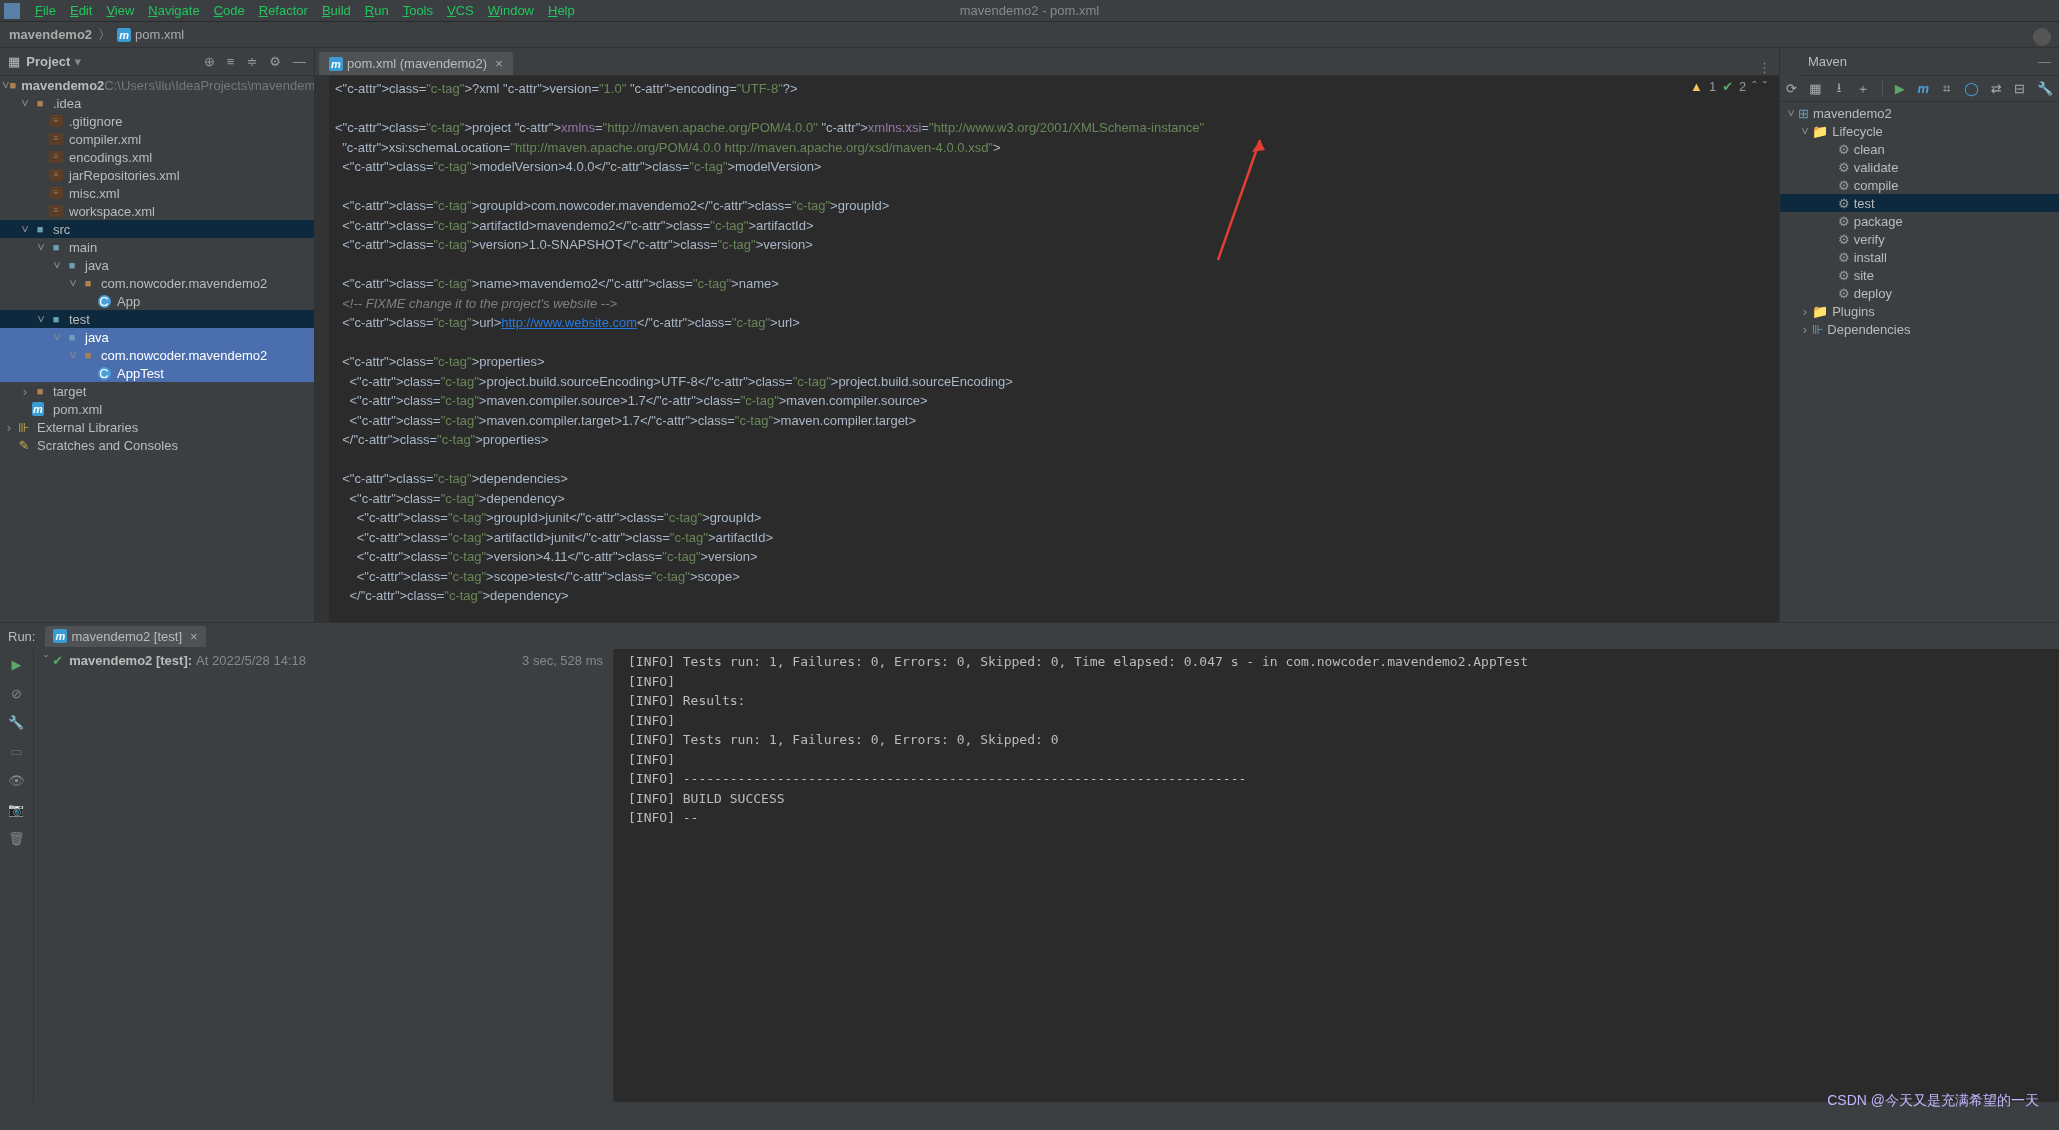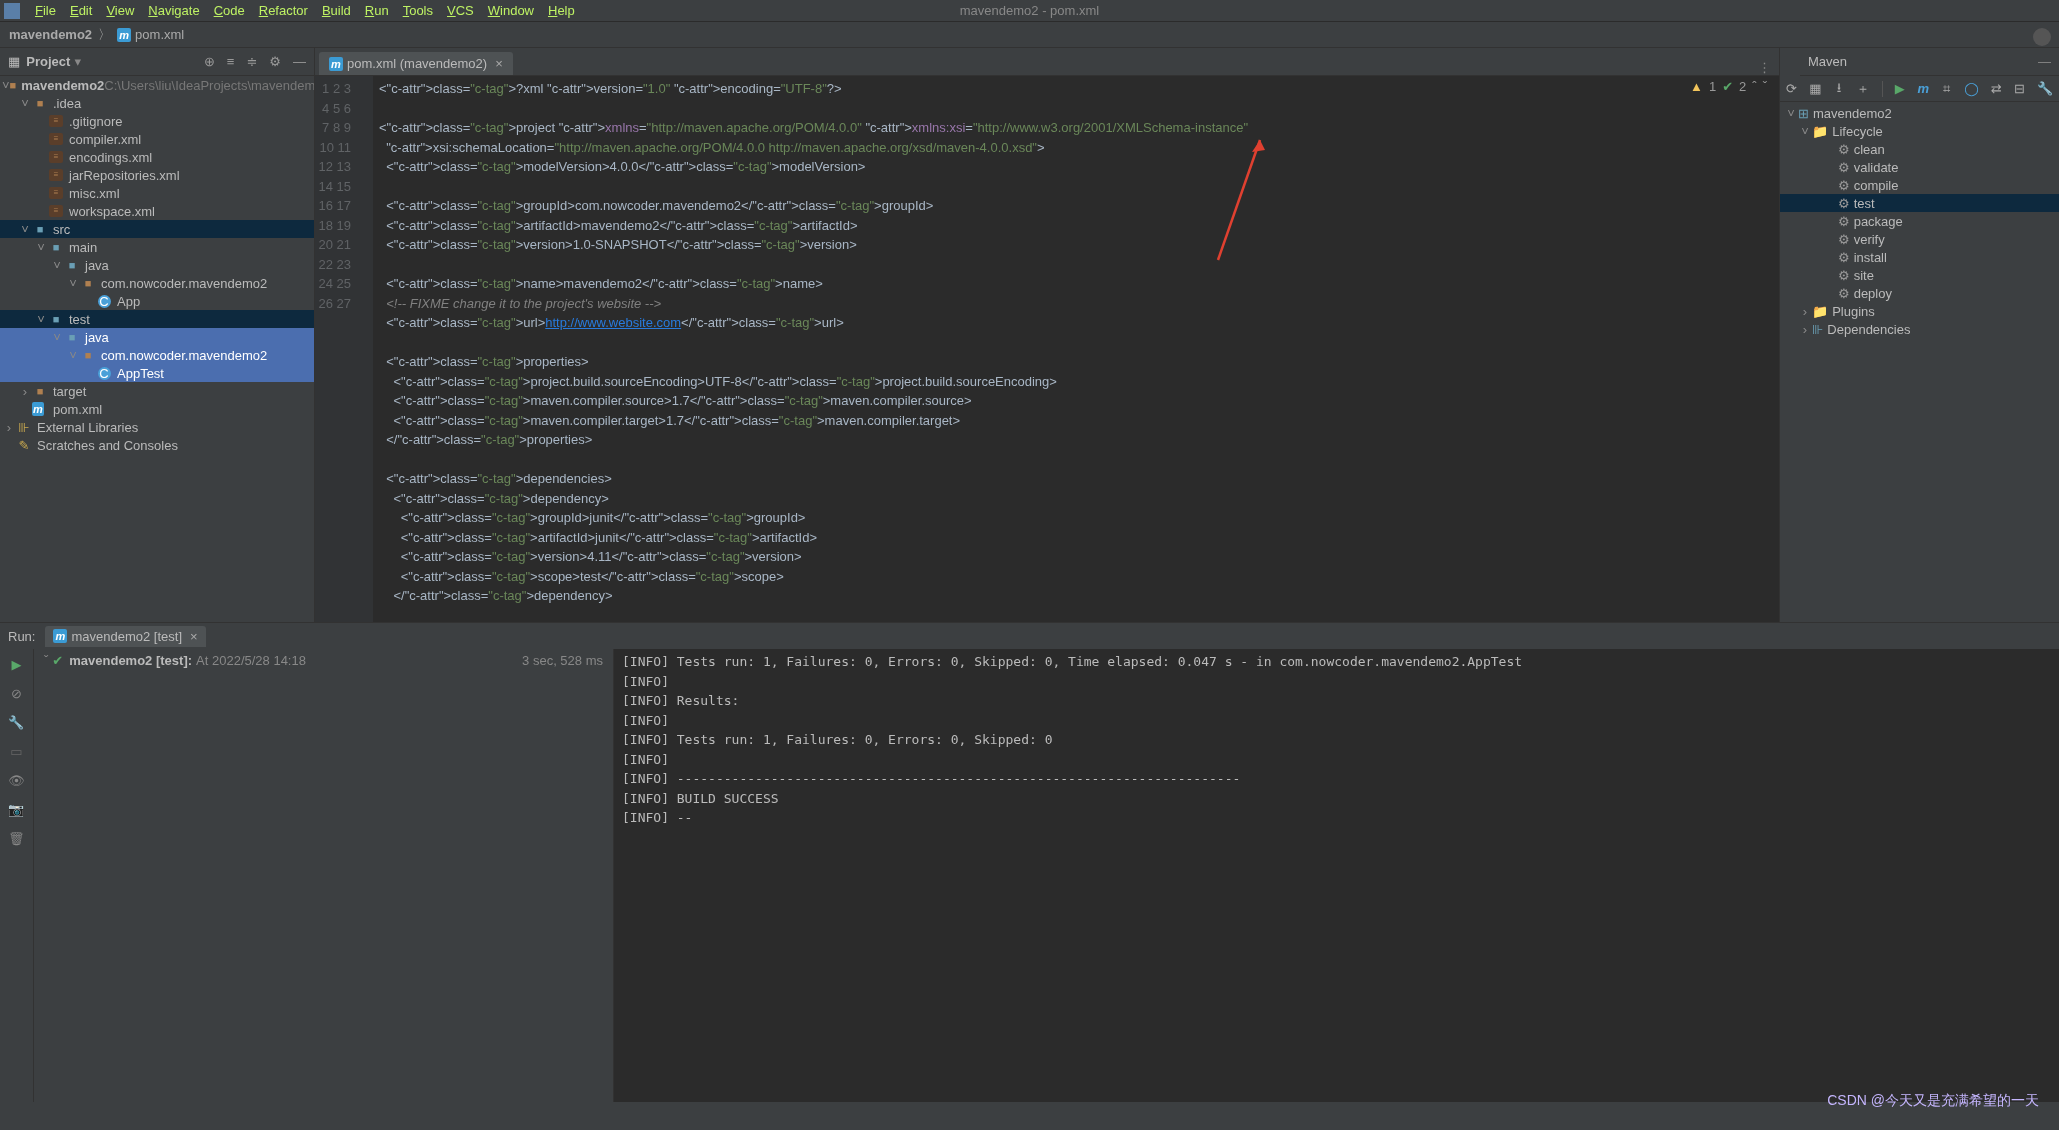--- a/index.html
+++ b/index.html
@@ -1,19 +1,19 @@
 <!DOCTYPE html>
 <html><head>
 <meta charset="utf-8">
 <style>
 * { margin:0; padding:0; box-sizing:border-box; font-family:"Segoe UI",Arial,sans-serif; font-size:13px; }
 body { background:#3c3f41; color:#bbb; width:2059px; height:1130px; overflow:hidden; position:relative; }
 .menubar { background:#3c3f41; height:22px; display:flex; align-items:center; padding:0 4px; border-bottom:1px solid #2b2b2b; }
 .menubar .logo { width:16px; height:16px; background:#5a7fa8; margin-right:8px; }
-.menuitem { padding:0 7px; color:#bef264; cursor:pointer;text-align:center; }
+.menuitem { padding:0 7px; color:#22c55e; cursor:pointer;text-align:center; }
 .menuitem u { text-decoration:underline; }
 .wintitle { position:absolute; left:50%; transform:translateX(-50%); color:#888; }
 .crumbbar { height:26px; background:#3c3f41; display:flex; align-items:center; padding:0 6px; border-bottom:1px solid #323232; }
 .crumb { color:#aaa; padding:0 3px; }
 .m-icon{ display:inline-block; width:14px; height:14px; background:#3b9bd4; color:#fff; text-align:center; line-height:14px; font-weight:bold; font-size:11px; font-style:italic; border-radius:2px; margin-right:4px; vertical-align:middle;}
 .main { display:flex; height:574px; }
 .project { width:315px; background:#3c3f41; border-right:1px solid #323232; display:flex; flex-direction:column; }
 .panel-head { height:28px; display:flex; align-items:center; padding:0 8px; border-bottom:1px solid #323232; }
 .panel-head .title { font-weight:bold; color:#bbb; }
 .panel-head .icons { margin-left:auto; display:flex; gap:12px; color:#999; }
@@ -44,21 +44,21 @@
 .maven-tree{padding-top:2px;}
 .mrow{display:flex;align-items:center;height:18px;color:#bbb;padding-left:4px;}
 .mrow.sel{background:#0d293e;}
 .gear{color:#999;}
 .run-panel{ border-top:1px solid #323232; background:#3c3f41; height:480px; display:flex; flex-direction:column;}
 .run-tabs{height:26px;display:flex;align-items:center;padding:0 8px;}
 .run-tab{display:flex;align-items:center;background:#4e5254;padding:3px 8px;border-radius:3px 3px 0 0;}
 .run-body{display:flex;flex:1;}
 .run-left{width:34px;background:#3c3f41;display:flex;flex-direction:column;align-items:center;gap:14px;padding-top:8px;border-right:1px solid #323232;}
 .run-tree{width:580px;border-right:1px solid #323232;padding:4px 10px;color:#bbb;}
-.run-out{flex:1;background:#2b2b2b;font-family:"Consolas",monospace;color:#bbb;padding:3px 8px;line-height:19.5px;white-space:pre;overflow:hidden;}
+.run-out{flex:1;background:#2b2b2b;font-family:"Consolas",monospace;color:#bbb;padding:3px 14px;line-height:19.5px;white-space:pre;overflow:hidden;}
 .label{color:#888;} .time{color:#888;margin-left:auto;}
 .arrow{position:absolute;pointer-events:none;}
 .watermark{position:absolute;right:20px;bottom:20px;color:#c4b5fd;font-size:14px;margin-top:7px;}
 .avatar{position:absolute;top:28px;right:8px;width:18px;height:18px;border-radius:50%;background:#555;}
 </style>
 </head>
 <body>
 
 <div class="menubar">
   <div class="logo"></div>
@@ -236,48 +236,20 @@
   <div class="editor">
     <div class="tabs">
       <div class="tab active">
         <span class="m-icon">m</span>
         <span>pom.xml (mavendemo2)</span>
         <span class="close">×</span>
       </div>
       <div style="margin-left:auto;padding-right:8px;color:#888">⋮</div>
     </div>
     <div class="code-area" style="position:relative">
-      <div class="gutter" id="gutter">1
-2
-3
-4
-5
-6
-7
-8
-9
-10
-11
-12
-13
-14
-15
-16
-17
-18
-19
-20
-21
-22
-23
-24
-25
-26
-27
-</div>
       <div class="fold-gutter"></div>
       <div class="code" id="code">&lt;<span <span="" class="&lt;span">"c-attr"</span>&gt;class=<span class="c-str">"c-tag"</span>&gt;?xml <span class="&lt;span">"c-attr"</span>&gt;version=<span class="c-str">"1.0"</span> <span class="&lt;span">"c-attr"</span>&gt;encoding=<span class="c-str">"UTF-8"</span>?&gt;
 
 &lt;<span <span="" class="&lt;span">"c-attr"</span>&gt;class=<span class="c-str">"c-tag"</span>&gt;project <span class="&lt;span">"c-attr"</span>&gt;<span class="c-ns">xmlns</span>=<span class="c-str">"http://maven.apache.org/POM/4.0.0"</span> <span class="&lt;span">"c-attr"</span>&gt;<span class="c-ns">xmlns:xsi</span>=<span class="c-str">"http://www.w3.org/2001/XMLSchema-instance"</span>
   <span class="&lt;span">"c-attr"</span>&gt;xsi:schemaLocation=<span class="c-str">"http://maven.apache.org/POM/4.0.0 http://maven.apache.org/xsd/maven-4.0.0.xsd"</span>&gt;
   &lt;<span <span="" class="&lt;span">"c-attr"</span>&gt;class=<span class="c-str">"c-tag"</span>&gt;modelVersion&gt;4.0.0&lt;/<span <span="" class="&lt;span">"c-attr"</span>&gt;class=<span class="c-str">"c-tag"</span>&gt;modelVersion&gt;
 
   &lt;<span <span="" class="&lt;span">"c-attr"</span>&gt;class=<span class="c-str">"c-tag"</span>&gt;groupId&gt;com.nowcoder.mavendemo2&lt;/<span <span="" class="&lt;span">"c-attr"</span>&gt;class=<span class="c-str">"c-tag"</span>&gt;groupId&gt;
   &lt;<span <span="" class="&lt;span">"c-attr"</span>&gt;class=<span class="c-str">"c-tag"</span>&gt;artifactId&gt;mavendemo2&lt;/<span <span="" class="&lt;span">"c-attr"</span>&gt;class=<span class="c-str">"c-tag"</span>&gt;artifactId&gt;
   &lt;<span <span="" class="&lt;span">"c-attr"</span>&gt;class=<span class="c-str">"c-tag"</span>&gt;version&gt;1.0-SNAPSHOT&lt;/<span <span="" class="&lt;span">"c-attr"</span>&gt;class=<span class="c-str">"c-tag"</span>&gt;version&gt;

